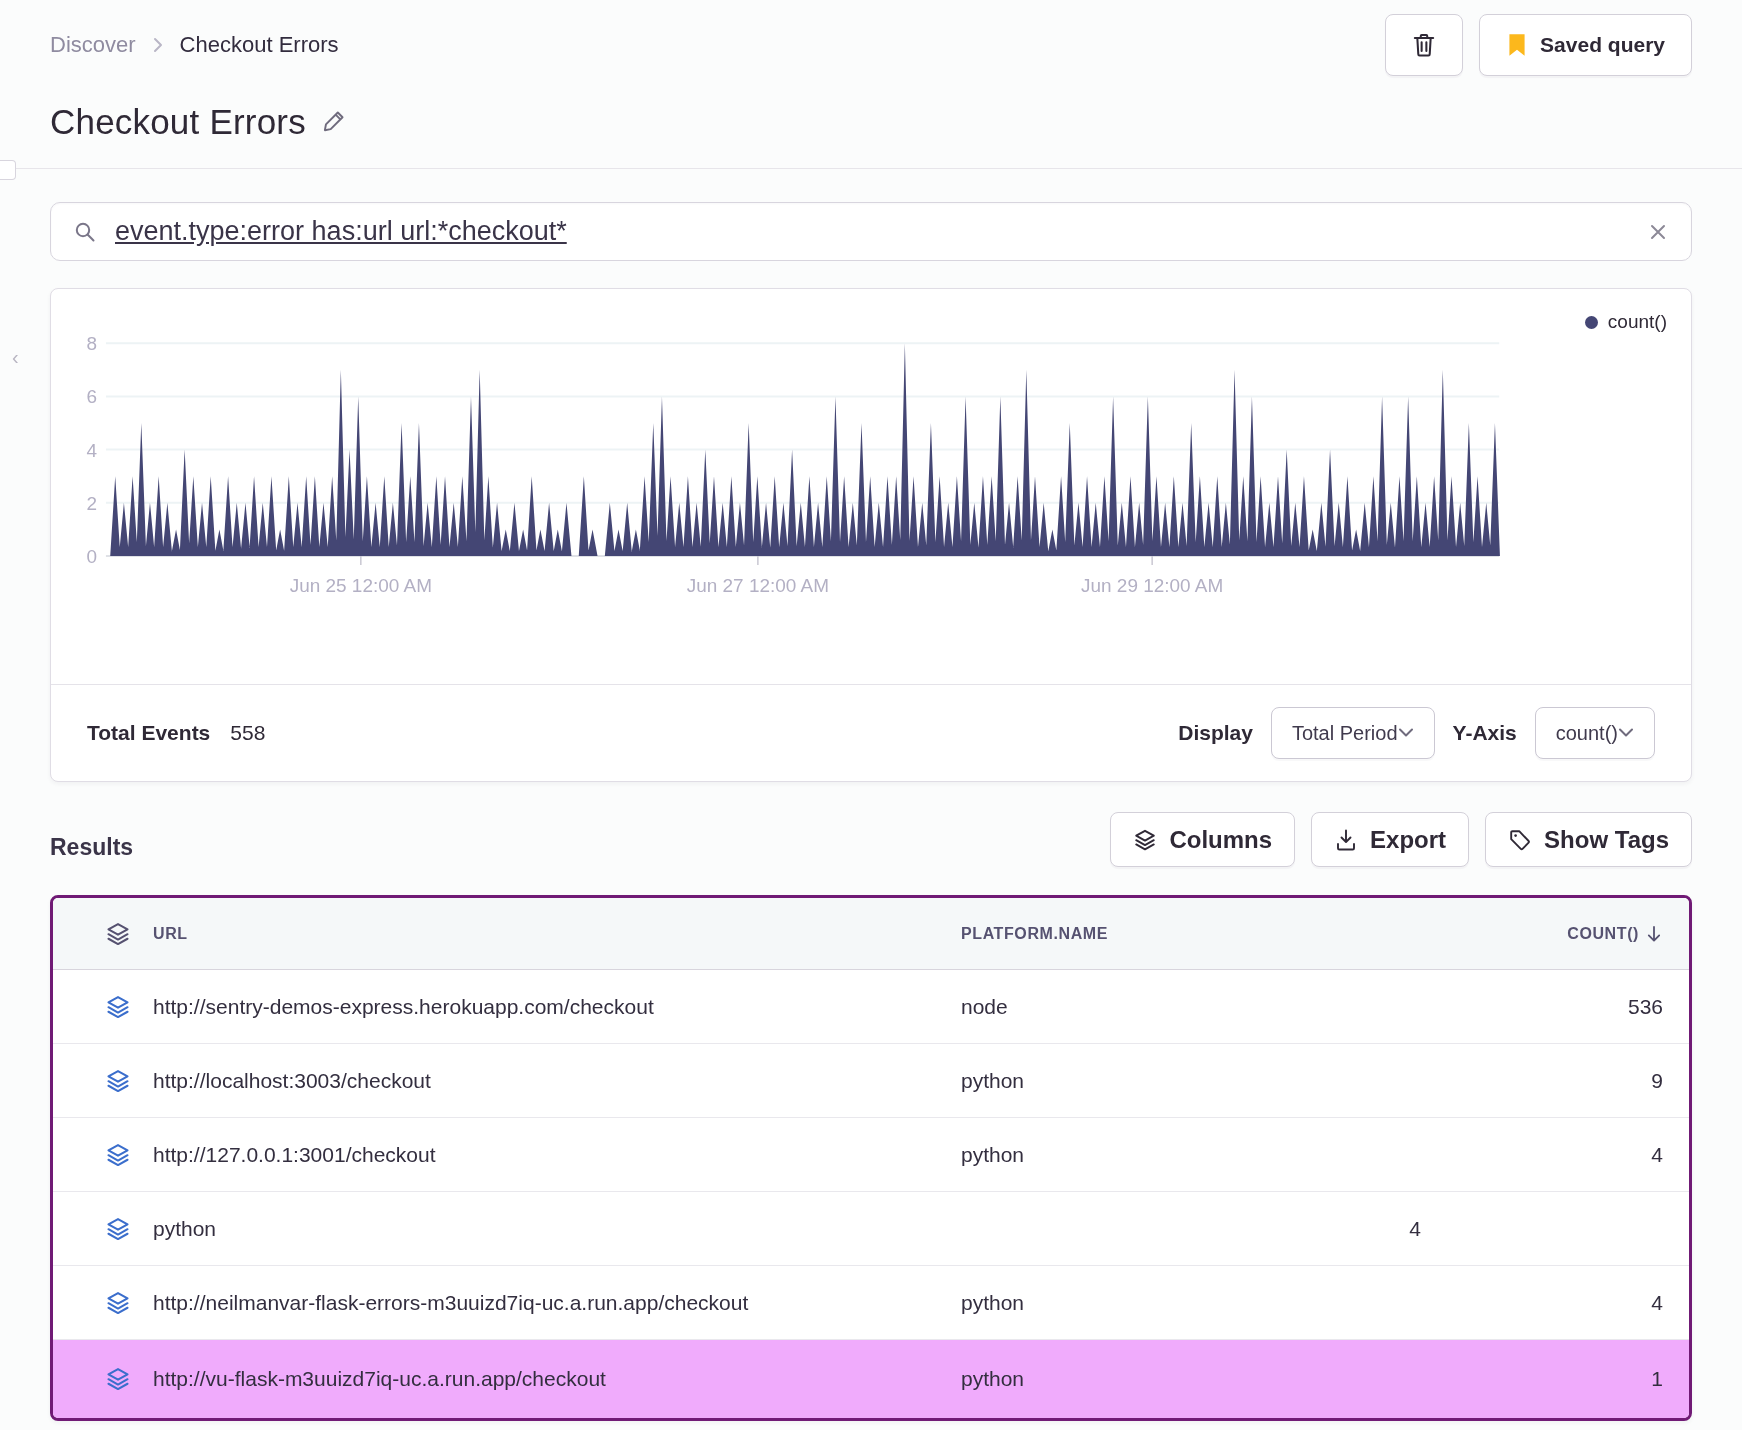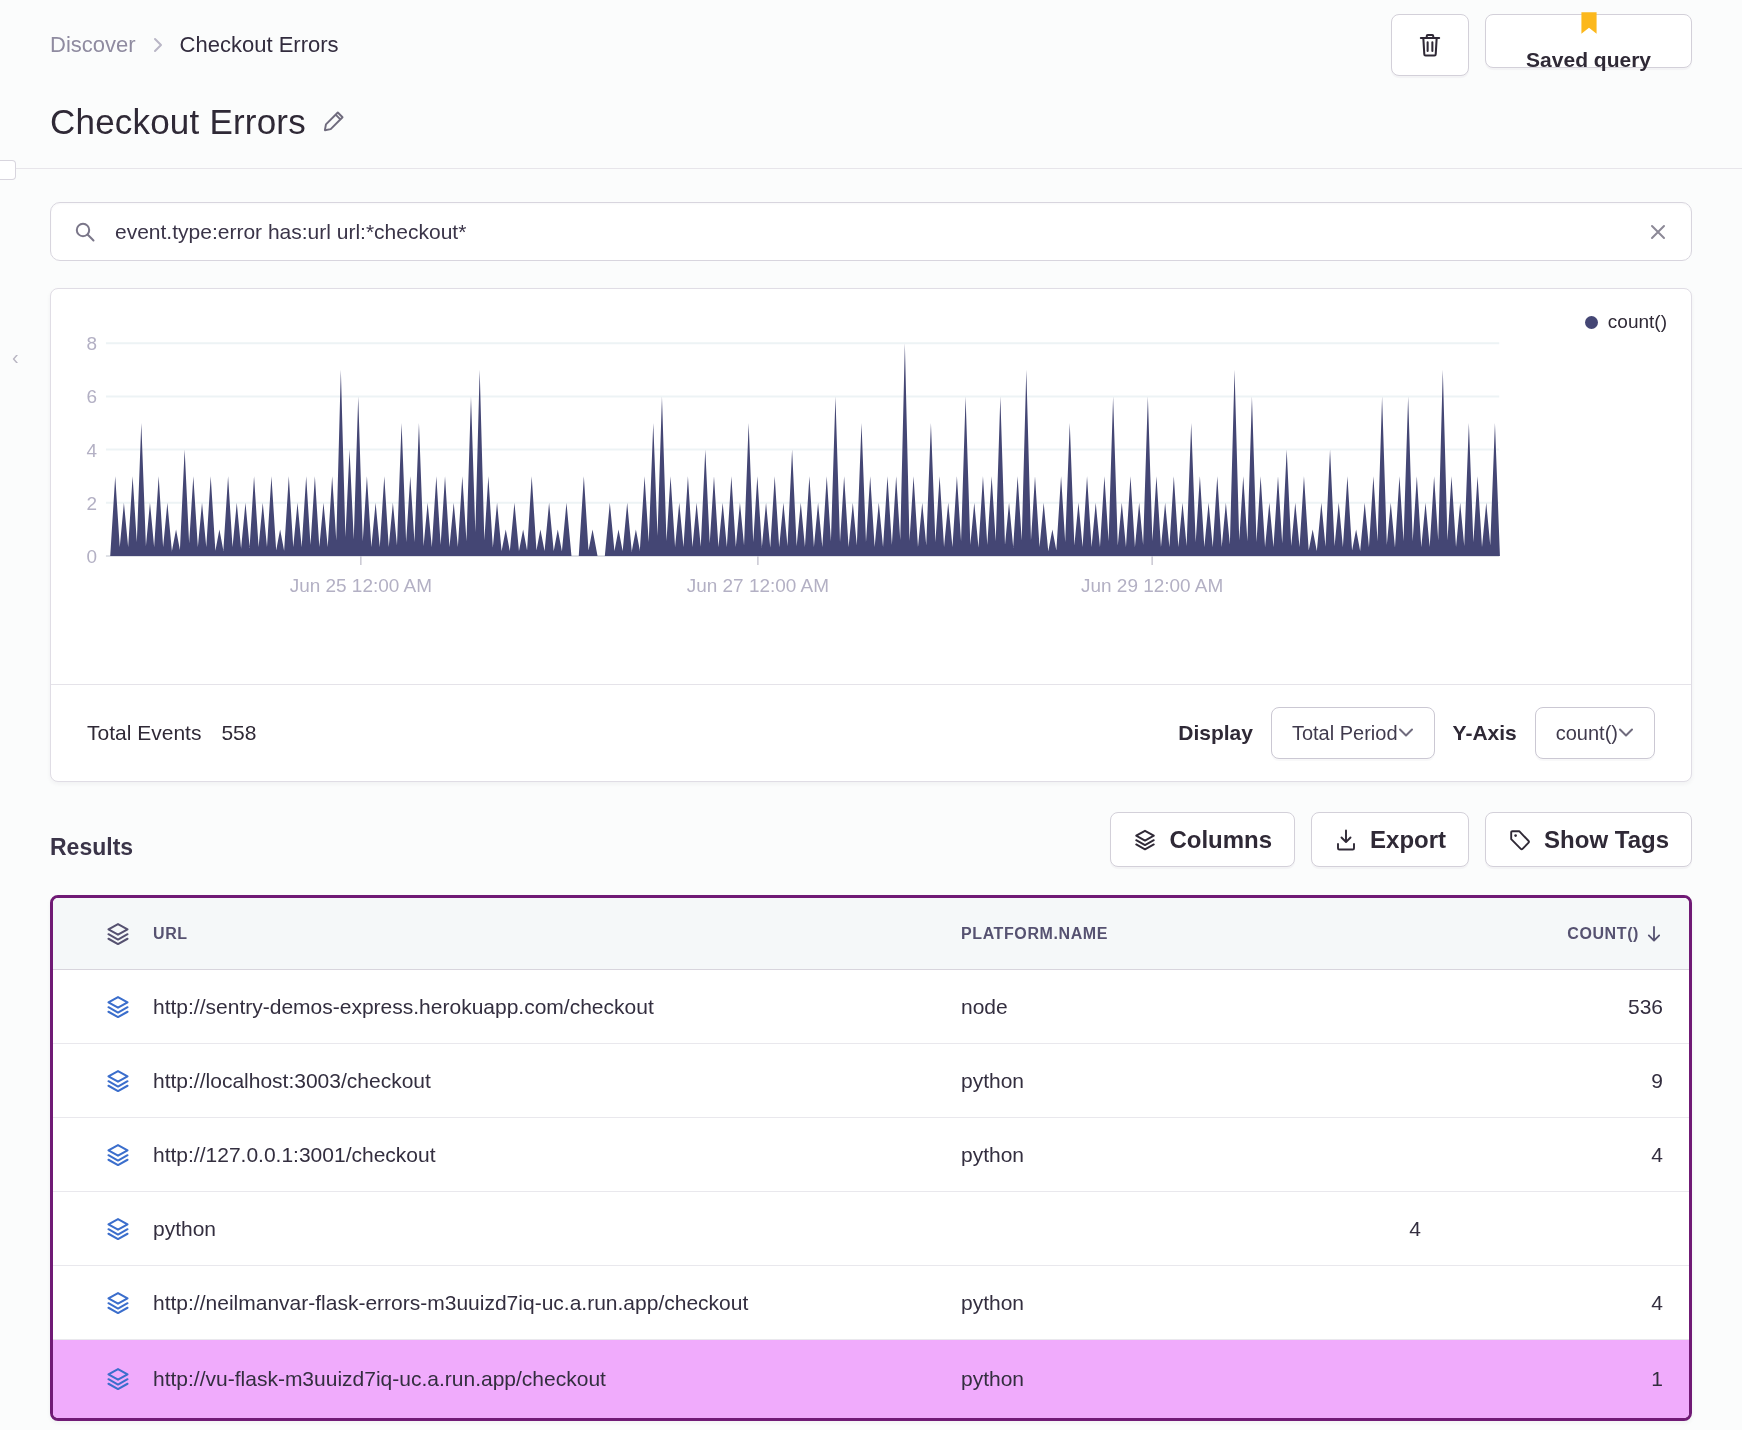--- a/index.html
+++ b/index.html
@@ -17,57 +17,57 @@
   .crumb-sep{color:#b9b6c6;display:flex;align-items:center;}
   .crumb-current{color:#322c3e;}
   .top-actions{display:flex;gap:16px;}
   .btn{
     display:inline-flex;align-items:center;justify-content:center;gap:12px;
     background:#fff;border:1px solid #d3d0d9;border-radius:8px;
     font-size:21px;font-weight:bold;color:#2f2936;cursor:pointer;
     box-shadow:0 2px 1px rgba(44,35,68,.04);
   }
   .btn-icononly{width:78px;height:62px;}
-  .btn-saved{height:54px;padding:0 40px;flex-direction:column;}
+  .btn-saved{height:62px;padding:0 26px;}
   .icon{display:inline-flex;align-items:center;justify-content:center;}
   
   .title-row{margin-top:26px;display:flex;align-items:center;gap:16px;}
   .page-title{font-size:35px;font-weight:400;color:#2f2936;letter-spacing:.2px;}
   .edit-icon{color:#6f6b7d;cursor:pointer;}
   .full-divider{margin:26px -50px 0;border-top:1px solid #e7e5ea;height:0;position:relative;}
   .side-handle{
     position:absolute;left:0;top:-9px;width:15px;height:18px;background:#fff;
     border:1px solid #d8d5de;border-left:none;border-radius:0 4px 4px 0;cursor:pointer;
   }
   .collapse-chevron{position:absolute;left:12px;top:346px;color:#b8b5c2;font-size:20px;cursor:pointer;}
   
   .search-bar{
     margin-top:33px;height:57px;background:#fff;border:1px solid #d8d5de;border-radius:10px;
     display:flex;align-items:center;padding:0 22px;gap:16px;
     box-shadow:inset 0 1px 2px rgba(44,35,68,.03);
   }
   .search-bar .mag{color:#7a7689;}
   .search-input{
     flex:1;border:none;outline:none;background:transparent;
-    font-family:"Liberation Sans",sans-serif;font-size:21px;color:#3a3448;
+    font-family:"Liberation Sans",sans-serif;font-size:27px;color:#3a3448;text-decoration:underline;
   }
   .search-clear{color:#8c8997;cursor:pointer;}
   
   .panel{
     margin-top:27px;background:#fff;border:1px solid #e0dde5;border-radius:8px;
     box-shadow:0 2px 4px rgba(45,36,66,.05);
   }
   .chart-area{position:relative;height:395px;}
   .legend{position:absolute;top:22px;right:24px;display:flex;align-items:center;gap:10px;font-size:19px;color:#2f2936;cursor:pointer;}
   .legend-dot{width:13px;height:13px;border-radius:50%;}
   #chart-svg{display:block;width:100%;height:310px;}
   .chart-footer{
     border-top:1px solid #e5e3e9;height:96px;display:flex;align-items:center;padding:0 36px;gap:18px;
   }
-  .tot-label{font-size:21px;font-weight:normal;}
+  .tot-label{font-size:21px;font-weight:bold;}
   .tot-value{font-size:21px;margin-left:2px;}
   .foot-right{margin-left:auto;display:flex;align-items:center;gap:18px;}
   .foot-label{font-size:21px;font-weight:bold;}
   .dropdown{
     display:inline-flex;align-items:center;height:52px;padding:0 20px;
     background:#fff;border:1px solid #cbc8d3;border-radius:8px;font-size:20px;color:#403a4d;cursor:pointer;
     box-shadow:0 2px 1px rgba(44,35,68,.03);
   }
   .dropdown .chev{color:#6f6b7d;}
   

